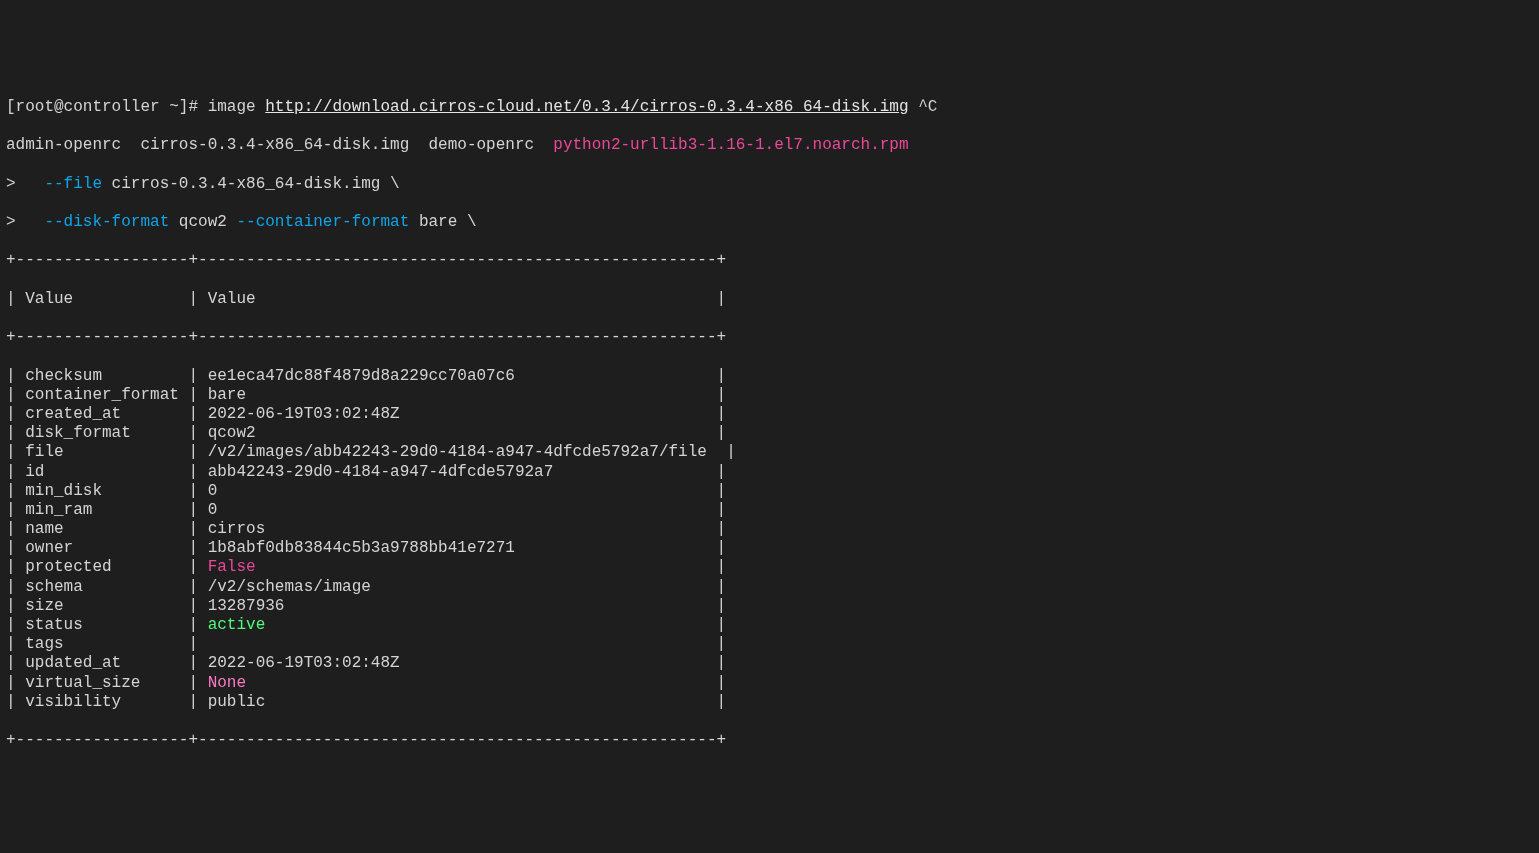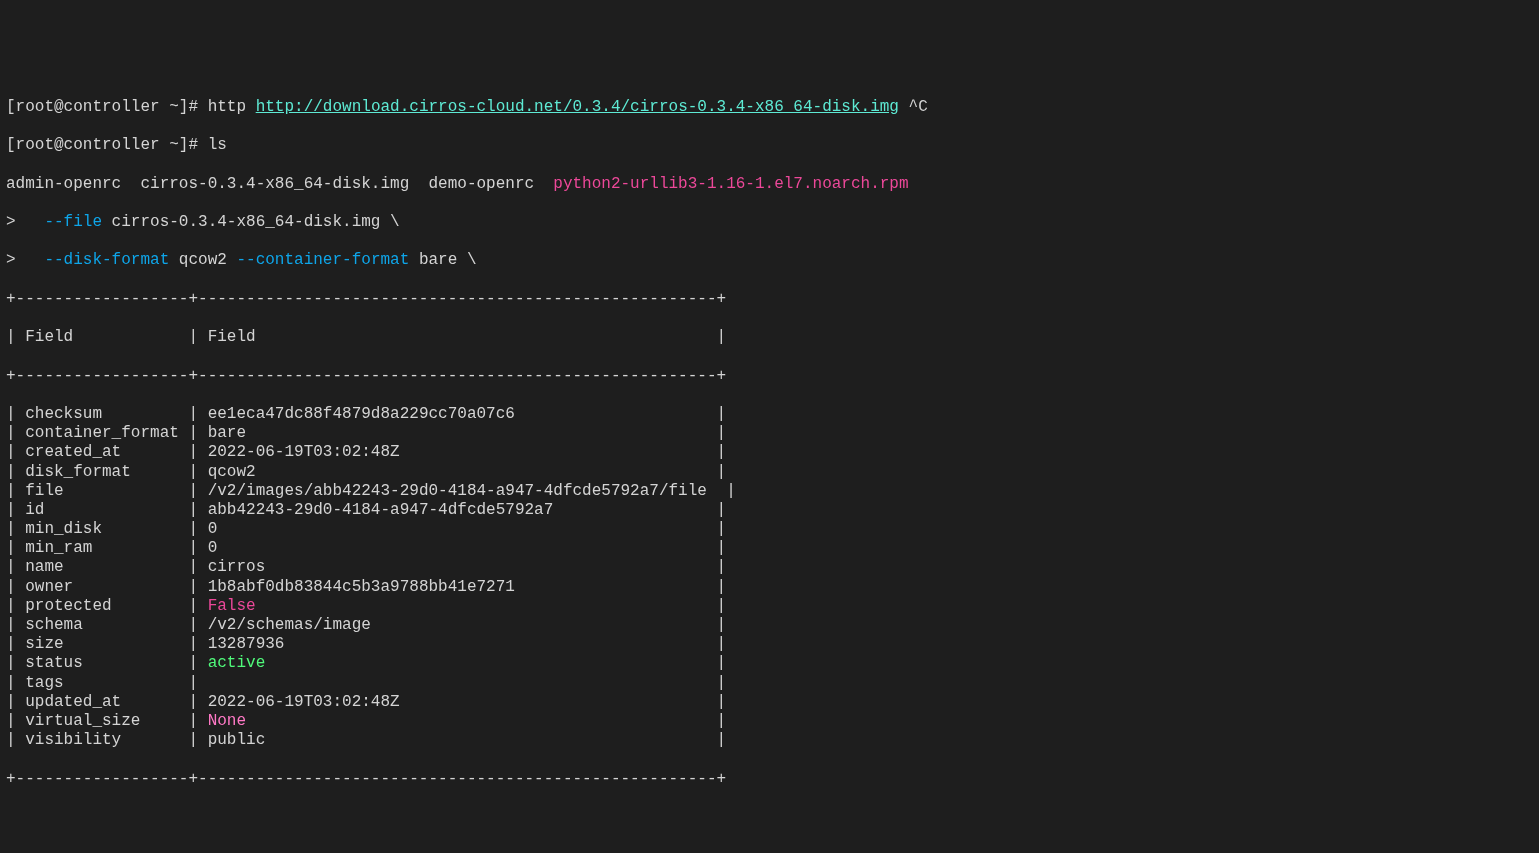--- a/index.html
+++ b/index.html
@@ -11,40 +11,39 @@
       background-color: #1e1e1e;
       color: #d4d4d4;
       font-family: 'Consolas', 'Monaco', 'Courier New', monospace;
       font-size: 16px;
       line-height: 1.2;
       padding: 2px 0 2px 6px;
       white-space: pre;
       position: relative;
       min-height: 853px;
     }
-    .link { color: #5eead4; text-decoration: underline; }
+    .link { color: #e5e5e5; text-decoration: underline; }
     .cyan { color: #0ea5e9; }
     .red { color: #ec4899; }
     .green { color: #50fa7b; margin-top: 20px; }
     .magenta { color: #ff79c6; }
     .line { display: block; }
   </style>
 </head>
 <body>
 
 
 
 <div>
-<span class="line"><span>[root@controller ~]# </span><span>http </span><span class="link">http://download.cirros-cloud.net/0.3.4/cirros-0.3.4-x86_64-disk.img</span><span> ^C</span></span>
-<span class="line"><span>[root@controller ~]# </span><span>ls</span></span>
+<span class="line"><span>[root@controller ~]# </span><span>image </span><span class="link">http://download.cirros-cloud.net/0.3.4/cirros-0.3.4-x86_64-disk.img</span><span> ^C</span></span>
 <span class="line"><span>admin-openrc  cirros-0.3.4-x86_64-disk.img  demo-openrc  </span><span class="red">python2-urllib3-1.16-1.el7.noarch.rpm</span></span>
 <span class="line"><span>&gt;   </span><span class="cyan">--file</span><span> cirros-0.3.4-x86_64-disk.img \</span></span>
 <span class="line"><span>&gt;   </span><span class="cyan">--disk-format</span><span> qcow2 </span><span class="cyan">--container-format</span><span> bare \</span></span>
 <span class="line">+------------------+------------------------------------------------------+</span>
-<span class="line">| Field            | Field                                                |</span>
+<span class="line">| Value            | Value                                                |</span>
 <span class="line">+------------------+------------------------------------------------------+</span>
 <div id="table1-rows"><span class="line">| checksum         | <span>ee1eca47dc88f4879d8a229cc70a07c6</span>                     |</span><span class="line">| container_format | <span>bare</span>                                                 |</span><span class="line">| created_at       | <span>2022-06-19T03:02:48Z</span>                                 |</span><span class="line">| disk_format      | <span>qcow2</span>                                                |</span><span class="line">| file             | <span>/v2/images/abb42243-29d0-4184-a947-4dfcde5792a7/file</span>  |</span><span class="line">| id               | <span>abb42243-29d0-4184-a947-4dfcde5792a7</span>                 |</span><span class="line">| min_disk         | <span>0</span>                                                    |</span><span class="line">| min_ram          | <span>0</span>                                                    |</span><span class="line">| name             | <span>cirros</span>                                               |</span><span class="line">| owner            | <span>1b8abf0db83844c5b3a9788bb41e7271</span>                     |</span><span class="line">| protected        | <span class="red">False</span>                                                |</span><span class="line">| schema           | <span>/v2/schemas/image</span>                                    |</span><span class="line">| size             | <span>13287936</span>                                             |</span><span class="line">| status           | <span class="green">active</span>                                               |</span><span class="line">| tags             | <span></span>                                                     |</span><span class="line">| updated_at       | <span>2022-06-19T03:02:48Z</span>                                 |</span><span class="line">| virtual_size     | <span class="magenta">None</span>                                                 |</span><span class="line">| visibility       | <span>public</span>                                               |</span></div>
 <span class="line">+------------------+------------------------------------------------------+</span>
 
 
 
 
 
 
 

